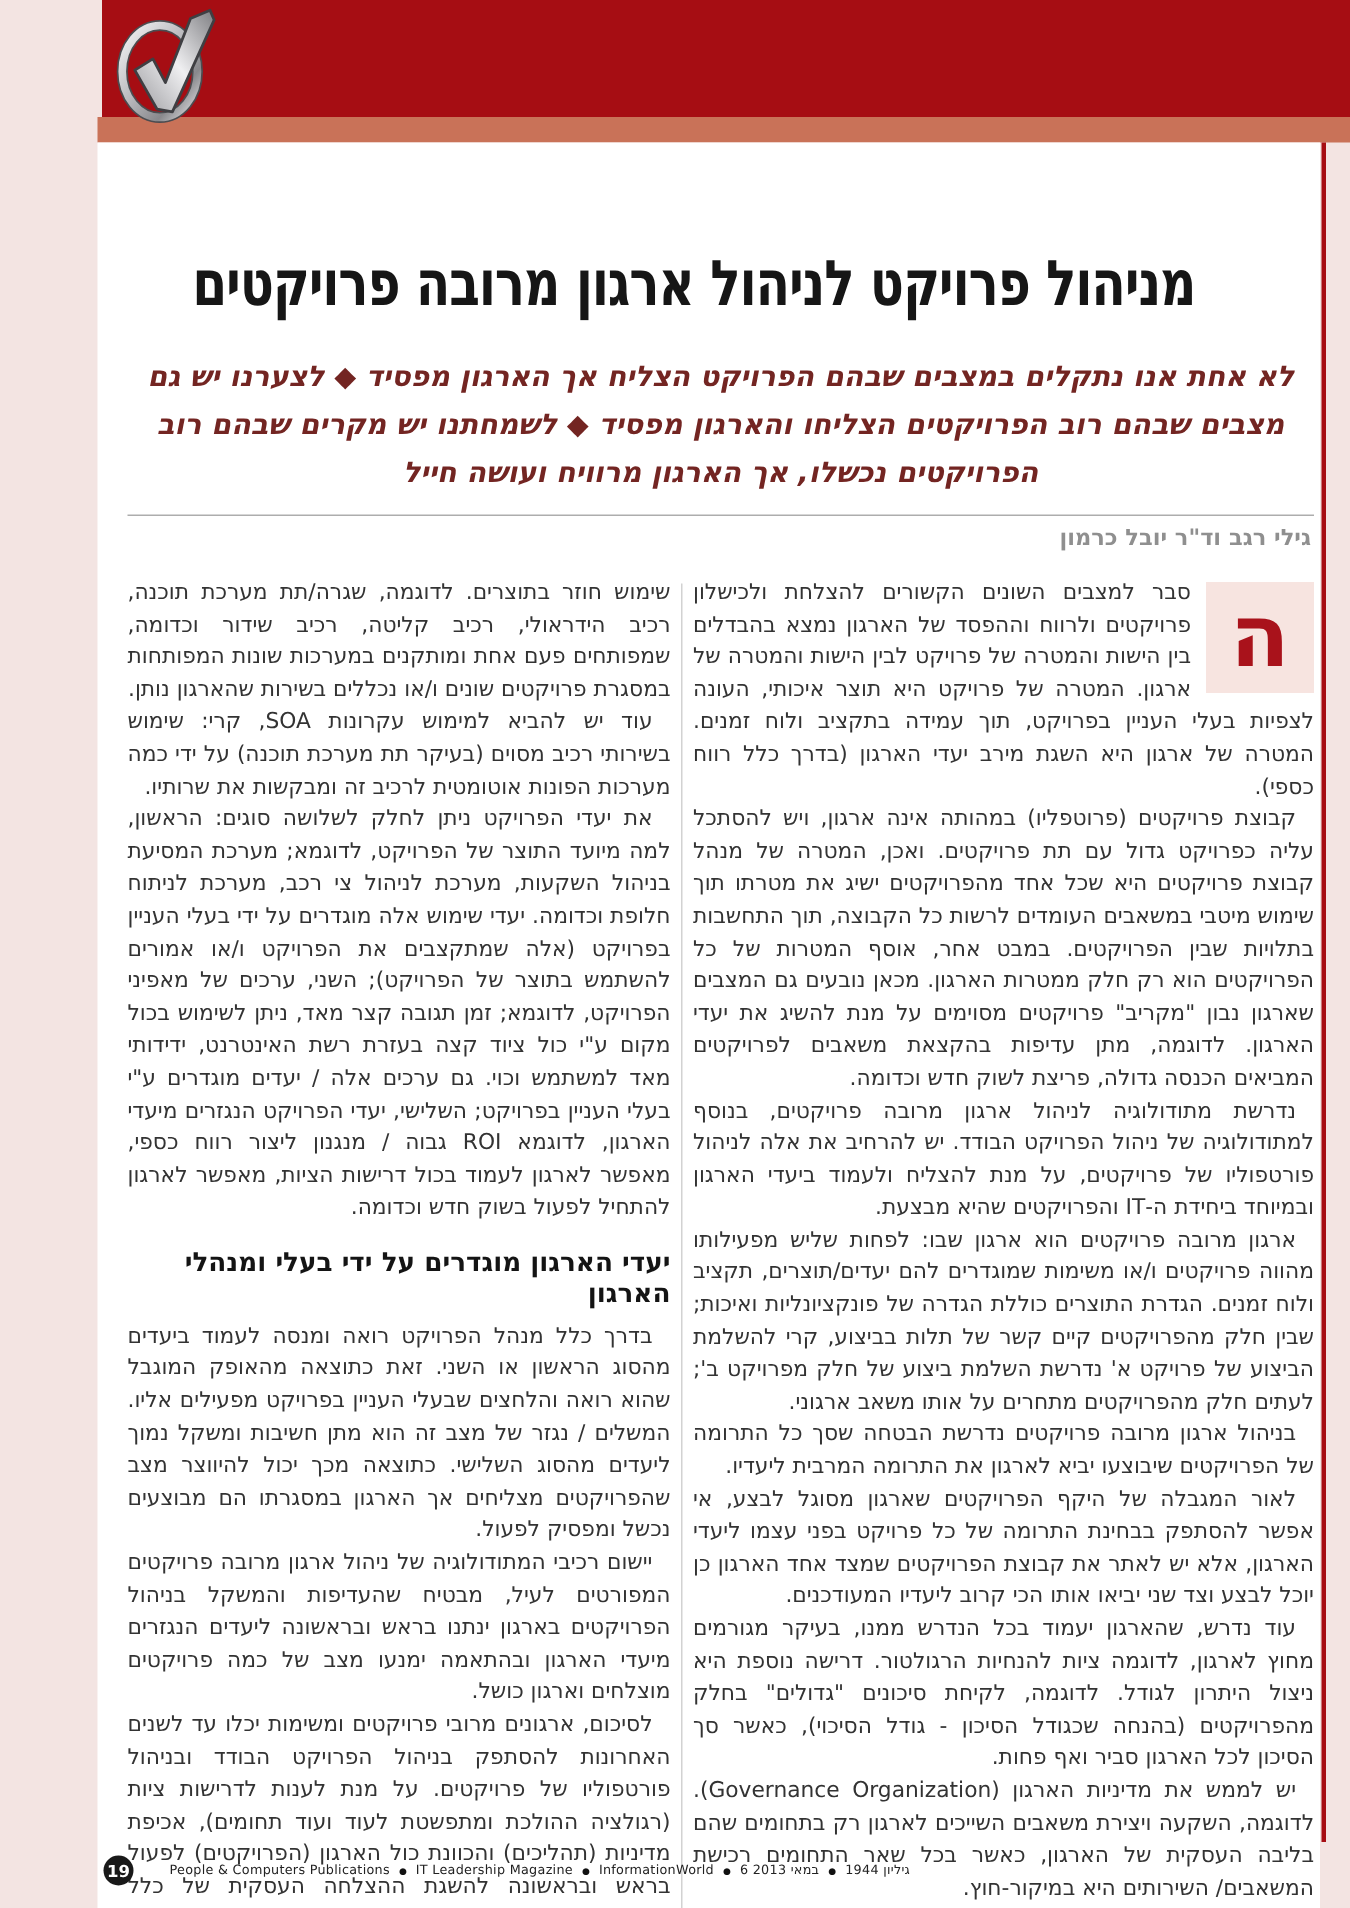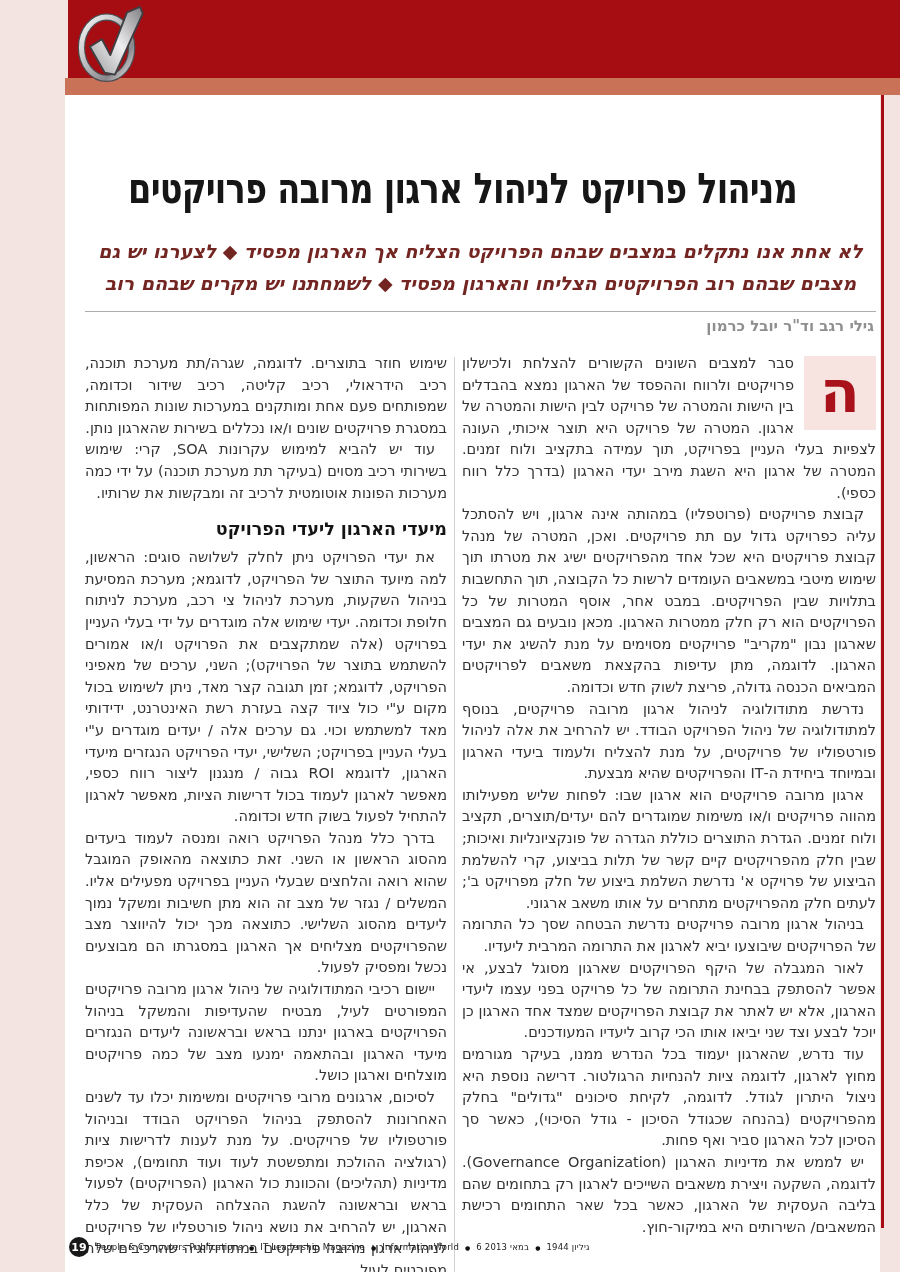--- a/index.html
+++ b/index.html
@@ -32,21 +32,21 @@
   .col p.ind{text-indent:12px;}
   .col h2{margin:15px 0 7px 0;color:#141414;font-size:17.5px;line-height:21px;font-weight:bold;text-align:right;}
   .dropcap{
     float:right;width:72px;height:74px;margin:3px 0 4px 10px;
     background:#f7e4e0;color:#a9121b;font-size:58px;font-weight:bold;
     display:flex;align-items:center;justify-content:center;
   }
 
   .footer{position:absolute;left:69px;top:1236px;height:22px;display:flex;align-items:center;direction:ltr;}
   .page-circle{width:20px;height:20px;border-radius:50%;background:#191919;color:#ffffff;
-    font-size:11px;font-weight:bold;display:flex;align-items:center;justify-content:center;margin-right:7px;}
+    font-size:11px;font-weight:bold;display:flex;align-items:center;justify-content:center;margin-right:24px;}
   .footer .item{font-size:8.5px;color:#222222;letter-spacing:0.2px;}
   .footer .b{font-size:6px;color:#111111;margin:0 6px;}
 </style>
 </head>
 <body>
 
 <div class="band-red"></div>
 <div class="band-salmon"></div>
 <div class="white-page"></div>
 <div class="red-rule-right"></div>
@@ -69,20 +69,21 @@
   <ellipse cx="37" cy="47" rx="27" ry="33" fill="none" stroke="url(#silver)" stroke-width="5.5"></ellipse>
   <path d="M19 46 L32 38 L41 55 L59 9 L73 3 L76 10 L46 76 L35 74 Z" fill="url(#silver2)" stroke="#3f3f43" stroke-width="2" stroke-linejoin="round"></path>
 </svg>
 
 <div class="content">
   <h1 class="title">מניהול פרויקט לניהול ארגון מרובה פרויקטים</h1>
 
   <div class="subtitle">
     <div>לא אחת אנו נתקלים במצבים שבהם הפרויקט הצליח אך הארגון מפסיד ◆ לצערנו יש גם</div>
     <div>מצבים שבהם רוב הפרויקטים הצליחו והארגון מפסיד ◆ לשמחתנו יש מקרים שבהם רוב</div>
+    <div>הפרויקטים נכשלו, אך הארגון מרוויח ועושה חייל</div>
   </div>
 
   <div class="byline-rule"></div>
   <div class="byline">גילי רגב וד"ר יובל כרמון</div>
 
   <div class="cols">
     <div class="col-sep"></div>
 
     <div class="col">
       <p class="first"><span class="dropcap">ה</span><span>סבר למצבים השונים הקשורים להצלחת ולכישלון פרויקטים ולרווח וההפסד של הארגון נמצא בהבדלים בין הישות והמטרה של פרויקט לבין הישות והמטרה של ארגון. המטרה של פרויקט היא תוצר איכותי, העונה לצפיות בעלי העניין בפרויקט, תוך עמידה בתקציב ולוח זמנים. המטרה של ארגון היא השגת מירב יעדי הארגון (בדרך כלל רווח כספי).</span></p>
@@ -92,22 +93,22 @@
       <p class="ind">בניהול ארגון מרובה פרויקטים נדרשת הבטחה שסך כל התרומה של הפרויקטים שיבוצעו יביא לארגון את התרומה המרבית ליעדיו.</p>
       <p class="ind">לאור המגבלה של היקף הפרויקטים שארגון מסוגל לבצע, אי אפשר להסתפק בבחינת התרומה של כל פרויקט בפני עצמו ליעדי הארגון, אלא יש לאתר את קבוצת הפרויקטים שמצד אחד הארגון כן יוכל לבצע וצד שני יביאו אותו הכי קרוב ליעדיו המעודכנים.</p>
       <p class="ind">עוד נדרש, שהארגון יעמוד בכל הנדרש ממנו, בעיקר מגורמים מחוץ לארגון, לדוגמה ציות להנחיות הרגולטור. דרישה נוספת היא ניצול היתרון לגודל. לדוגמה, לקיחת סיכונים "גדולים" בחלק מהפרויקטים (בהנחה שכגודל הסיכון - גודל הסיכוי), כאשר סך הסיכון לכל הארגון סביר ואף פחות.</p>
       <p class="ind">יש לממש את מדיניות הארגון (Governance Organization). לדוגמה, השקעה ויצירת משאבים השייכים לארגון רק בתחומים שהם בליבה העסקית של הארגון, כאשר בכל שאר התחומים רכישת המשאבים/ השירותים היא במיקור-חוץ.</p>
 
     </div>
 
     <div class="col">
       <p>שימוש חוזר בתוצרים. לדוגמה, שגרה/תת מערכת תוכנה, רכיב הידראולי, רכיב קליטה, רכיב שידור וכדומה, שמפותחים פעם אחת ומותקנים במערכות שונות המפותחות במסגרת פרויקטים שונים ו/או נכללים בשירות שהארגון נותן.</p>
       <p class="ind">עוד יש להביא למימוש עקרונות SOA, קרי: שימוש בשירותי רכיב מסוים (בעיקר תת מערכת תוכנה) על ידי כמה מערכות הפונות אוטומטית לרכיב זה ומבקשות את שרותיו.</p>
-      <h2>מיעדי הארגון ליעדי הפרויקט</h2>
       <p class="ind">את יעדי הפרויקט ניתן לחלק לשלושה סוגים: הראשון, למה מיועד התוצר של הפרויקט, לדוגמא; מערכת המסיעת בניהול השקעות, מערכת לניהול צי רכב, מערכת לניתוח חלופת וכדומה. יעדי שימוש אלה מוגדרים על ידי בעלי העניין בפרויקט (אלה שמתקצבים את הפרויקט ו/או אמורים להשתמש בתוצר של הפרויקט); השני, ערכים של מאפיני הפרויקט, לדוגמא; זמן תגובה קצר מאד, ניתן לשימוש בכול מקום ע"י כול ציוד קצה בעזרת רשת האינטרנט, ידידותי מאד למשתמש וכוי. גם ערכים אלה / יעדים מוגדרים ע"י בעלי העניין בפרויקט; השלישי, יעדי הפרויקט הנגזרים מיעדי הארגון, לדוגמא ROI גבוה / מנגנון ליצור רווח כספי, מאפשר לארגון לעמוד בכול דרישות הציות, מאפשר לארגון להתחיל לפעול בשוק חדש וכדומה.</p>
+      <h2>יעדי הארגון מוגדרים על ידי בעלי ומנהלי הארגון</h2>
       <p class="ind">בדרך כלל מנהל הפרויקט רואה ומנסה לעמוד ביעדים מהסוג הראשון או השני. זאת כתוצאה מהאופק המוגבל שהוא רואה והלחצים שבעלי העניין בפרויקט מפעילים אליו. המשלים / נגזר של מצב זה הוא מתן חשיבות ומשקל נמוך ליעדים מהסוג השלישי. כתוצאה מכך יכול להיווצר מצב שהפרויקטים מצליחים אך הארגון במסגרתו הם מבוצעים נכשל ומפסיק לפעול.</p>
       <p class="ind">יישום רכיבי המתודולוגיה של ניהול ארגון מרובה פרויקטים המפורטים לעיל, מבטיח שהעדיפות והמשקל בניהול הפרויקטים בארגון ינתנו בראש ובראשונה ליעדים הנגזרים מיעדי הארגון ובהתאמה ימנעו מצב של כמה פרויקטים מוצלחים וארגון כושל.</p>
       <p class="ind">לסיכום, ארגונים מרובי פרויקטים ומשימות יכלו עד לשנים האחרונות להסתפק בניהול הפרויקט הבודד ובניהול פורטפוליו של פרויקטים. על מנת לענות לדרישות ציות (רגולציה ההולכת ומתפשטת לעוד ועוד תחומים), אכיפת מדיניות (תהליכים) והכוונת כול הארגון (הפרויקטים) לפעול בראש ובראשונה להשגת ההצלחה העסקית של כלל הארגון, יש להרחיב את נושא ניהול פורטפליו של פרויקטים לניהול ארגון מרובה פרויקטים במתודולוגיה שהרכיבים שלה מפורטים לעיל.</p>
 
     </div>
   </div>
 </div>
 
 <div class="footer">
   <div class="page-circle">19</div>

